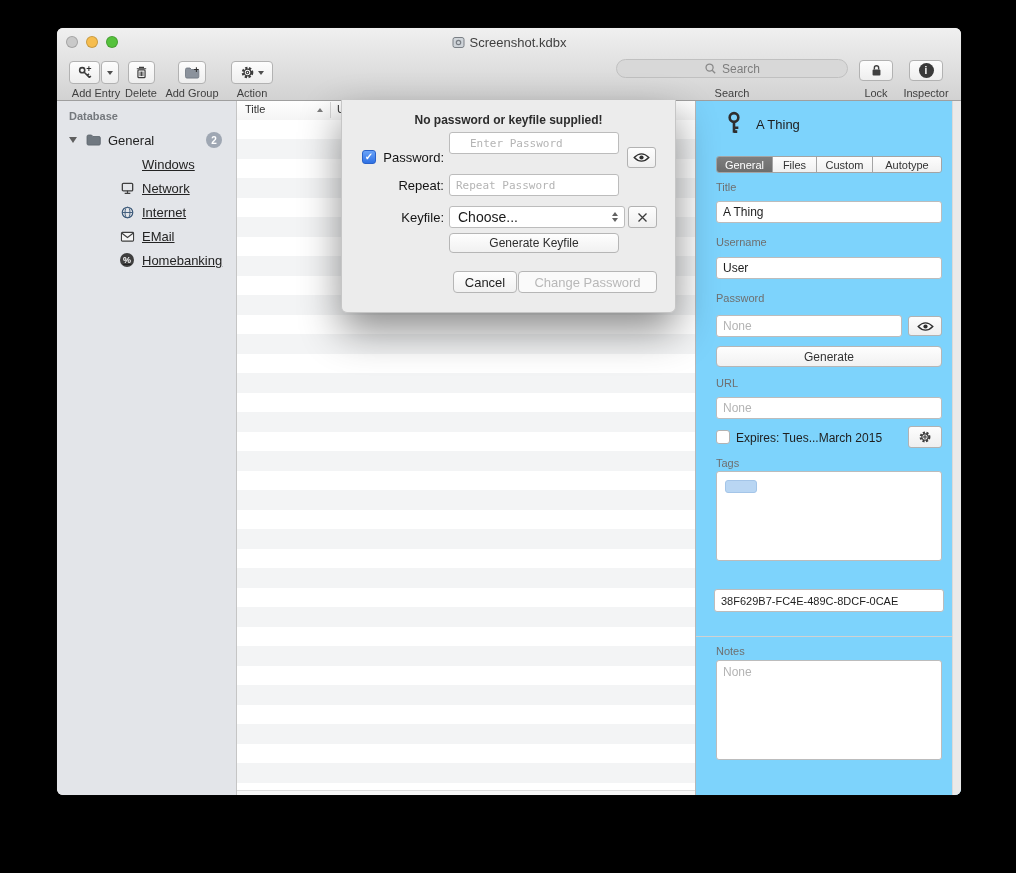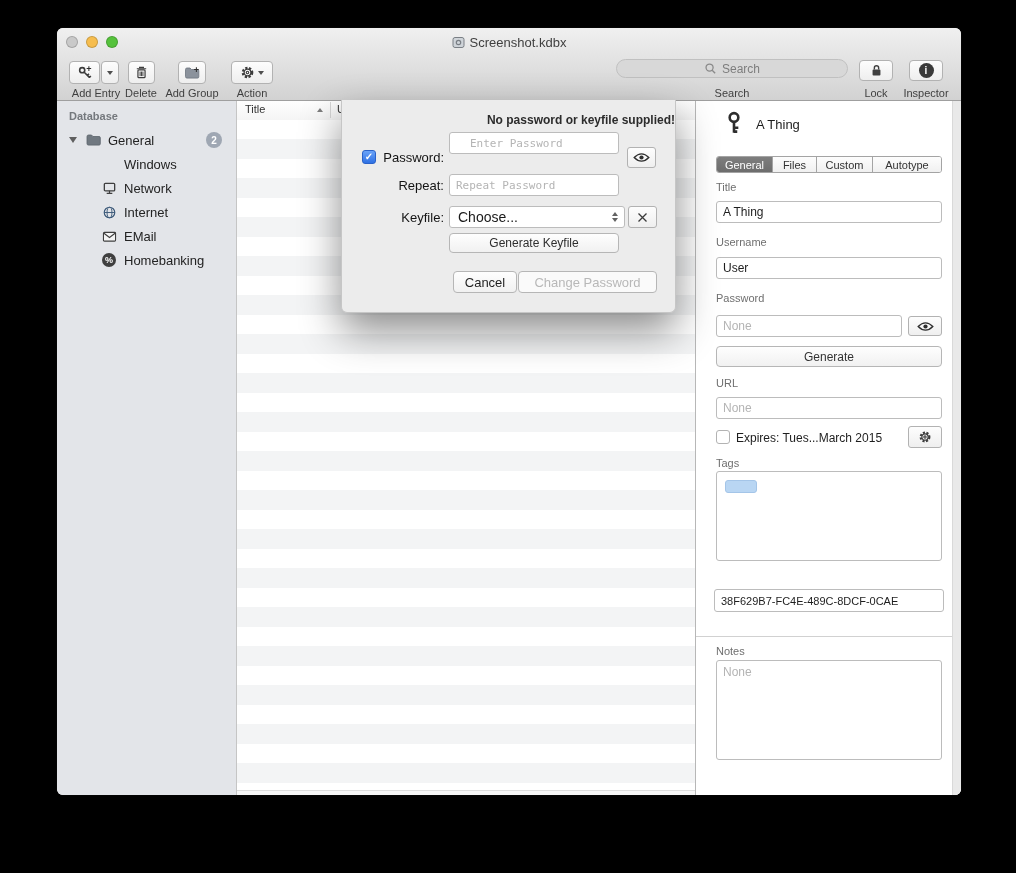--- a/index.html
+++ b/index.html
@@ -58,21 +58,21 @@
   
   .sidebar{position:absolute;left:0;top:72px;width:180px;bottom:0;
            background:#e3e5e9;border-right:1px solid #c5c5c5;box-sizing:border-box;}
   .sb-header{position:absolute;left:12px;top:10px;font-size:11px;color:#74787d;font-weight:bold;}
   .sb-row{position:absolute;left:0;right:0;height:24px;display:flex;align-items:center;
           font-size:13px;color:#232323;}
   .sb-row .disc{margin-left:12px;width:0;height:0;border-left:4.5px solid transparent;
                 border-right:4.5px solid transparent;border-top:6px solid #5f5f5f;}
   .sb-row .gicon{margin-left:8px;display:flex;align-items:center;}
   .sb-row .glabel{margin-left:6px;}
-  .sb-child{padding-left:44px;}
+  .sb-child{padding-left:62px;text-decoration:underline;}
   .sb-child .cicon{display:flex;align-items:center;width:16px;justify-content:center;}
   .sb-child .clabel{margin-left:7px;}
   .badge{margin-left:auto;margin-right:14px;min-width:16px;height:16px;border-radius:8px;
          background:var(--badge,#9fa7b3);color:#fff;font-size:10px;font-weight:bold;
          display:flex;align-items:center;justify-content:center;padding:0 3px;box-sizing:border-box;}
   .win-grid{display:grid;grid-template-columns:6px 6px;grid-template-rows:6px 6px;gap:1px;}
   .win-grid span{background:#6d8096;}
   .coin{width:14px;height:14px;border-radius:50%;background:#3f3f3f;color:#fff;font-size:9px;
         display:flex;align-items:center;justify-content:center;font-weight:bold;}
 
@@ -85,21 +85,21 @@
             border-left:3.5px solid transparent;border-right:3.5px solid transparent;
             border-bottom:4.5px solid #7d7d7d;}
   .col-sep{position:absolute;left:93px;top:2px;bottom:2px;width:1px;background:#d6d6d6;}
   .col-user{position:absolute;left:100px;top:3px;font-size:11px;color:#333;}
   .table-body{position:absolute;left:0;right:0;top:20px;bottom:4px;
               border-bottom:1px solid #dcdcdc;
               background:repeating-linear-gradient(to bottom,
                  #ffffff 0,#ffffff 19.5px,#f3f4f5 19.5px,#f3f4f5 39px);}
 
   
-  .inspector{position:absolute;right:0;top:72px;width:266px;bottom:0;background:#ffffff;
+  .inspector{position:absolute;right:0;top:72px;width:266px;bottom:0;background:#7dd3fc;
              border-left:1px solid #b7b7b7;box-sizing:border-box;}
   .insp-scroll{position:absolute;right:0;top:0;bottom:0;width:9px;background:#e9e9e9;
                border-left:1px solid #d9d9d9;box-sizing:border-box;}
   .insp-keyicon{position:absolute;left:26px;top:11px;}
   .insp-title{position:absolute;left:60px;top:17px;font-size:13px;color:#1c1c1c;}
   .seg{position:absolute;left:20px;top:56px;width:226px;height:17px;display:flex;
        border:1px solid #a4a4a4;border-radius:3px;overflow:hidden;box-sizing:border-box;}
   .seg-item{display:flex;align-items:center;justify-content:center;font-size:11px;color:#333;
             border-right:1px solid #a4a4a4;background:linear-gradient(#fdfdfd,#f0f0f0);box-sizing:border-box;}
   .seg-item:last-child{border-right:none;flex:1;}
@@ -127,21 +127,21 @@
   .uuid-field{left:18px;top:489px;width:230px;height:23px;font-size:11px;white-space:nowrap;overflow:hidden;}
   .insp-divider{position:absolute;left:0;right:9px;top:536px;height:1px;background:#d1d1d1;}
   .notes-area{position:absolute;left:20px;top:560px;width:226px;height:100px;box-sizing:border-box;
               border:1px solid #bcbcbc;border-radius:3px;background:#fff;resize:none;outline:none;
               font-family:"Liberation Sans",sans-serif;font-size:12px;color:#1e1e1e;padding:4px 6px;}
 
   
   .sheet{position:absolute;left:284px;top:72px;width:335px;height:213px;background:#ececec;
          border:1px solid #c6c6c6;border-top:none;border-radius:0 0 6px 6px;box-sizing:border-box;
          box-shadow:0 18px 40px rgba(0,0,0,.45);z-index:20;}
-  .sheet-msg{position:absolute;top:13px;left:0;right:0;text-align:right;
+  .sheet-msg{position:absolute;top:13px;left:0;right:0;text-align:center;
              font-size:12px;font-weight:bold;color:#2c2c2c;}
   .sheet-check{position:absolute;left:20px;top:50px;width:14px;height:14px;border-radius:3px;
                background:linear-gradient(var(--accent-blue-light,#6aa3f8),var(--accent-blue,#2f71e4));
                border:1px solid #2a62c9;box-sizing:border-box;
                display:flex;align-items:center;justify-content:center;}
   .sheet-check::after{content:"\2713";color:#fff;font-size:10px;font-weight:bold;line-height:1;}
   .dlg-label{position:absolute;left:36px;width:66px;text-align:right;font-size:13px;color:#141414;}
   .dlg-input{position:absolute;left:107px;width:170px;height:22px;box-sizing:border-box;
              border:1px solid #bcbcbc;border-radius:3px;background:#fff;padding:0 6px;outline:none;
              font-family:"DejaVu Sans Mono",monospace;font-size:11px;color:#222;}

